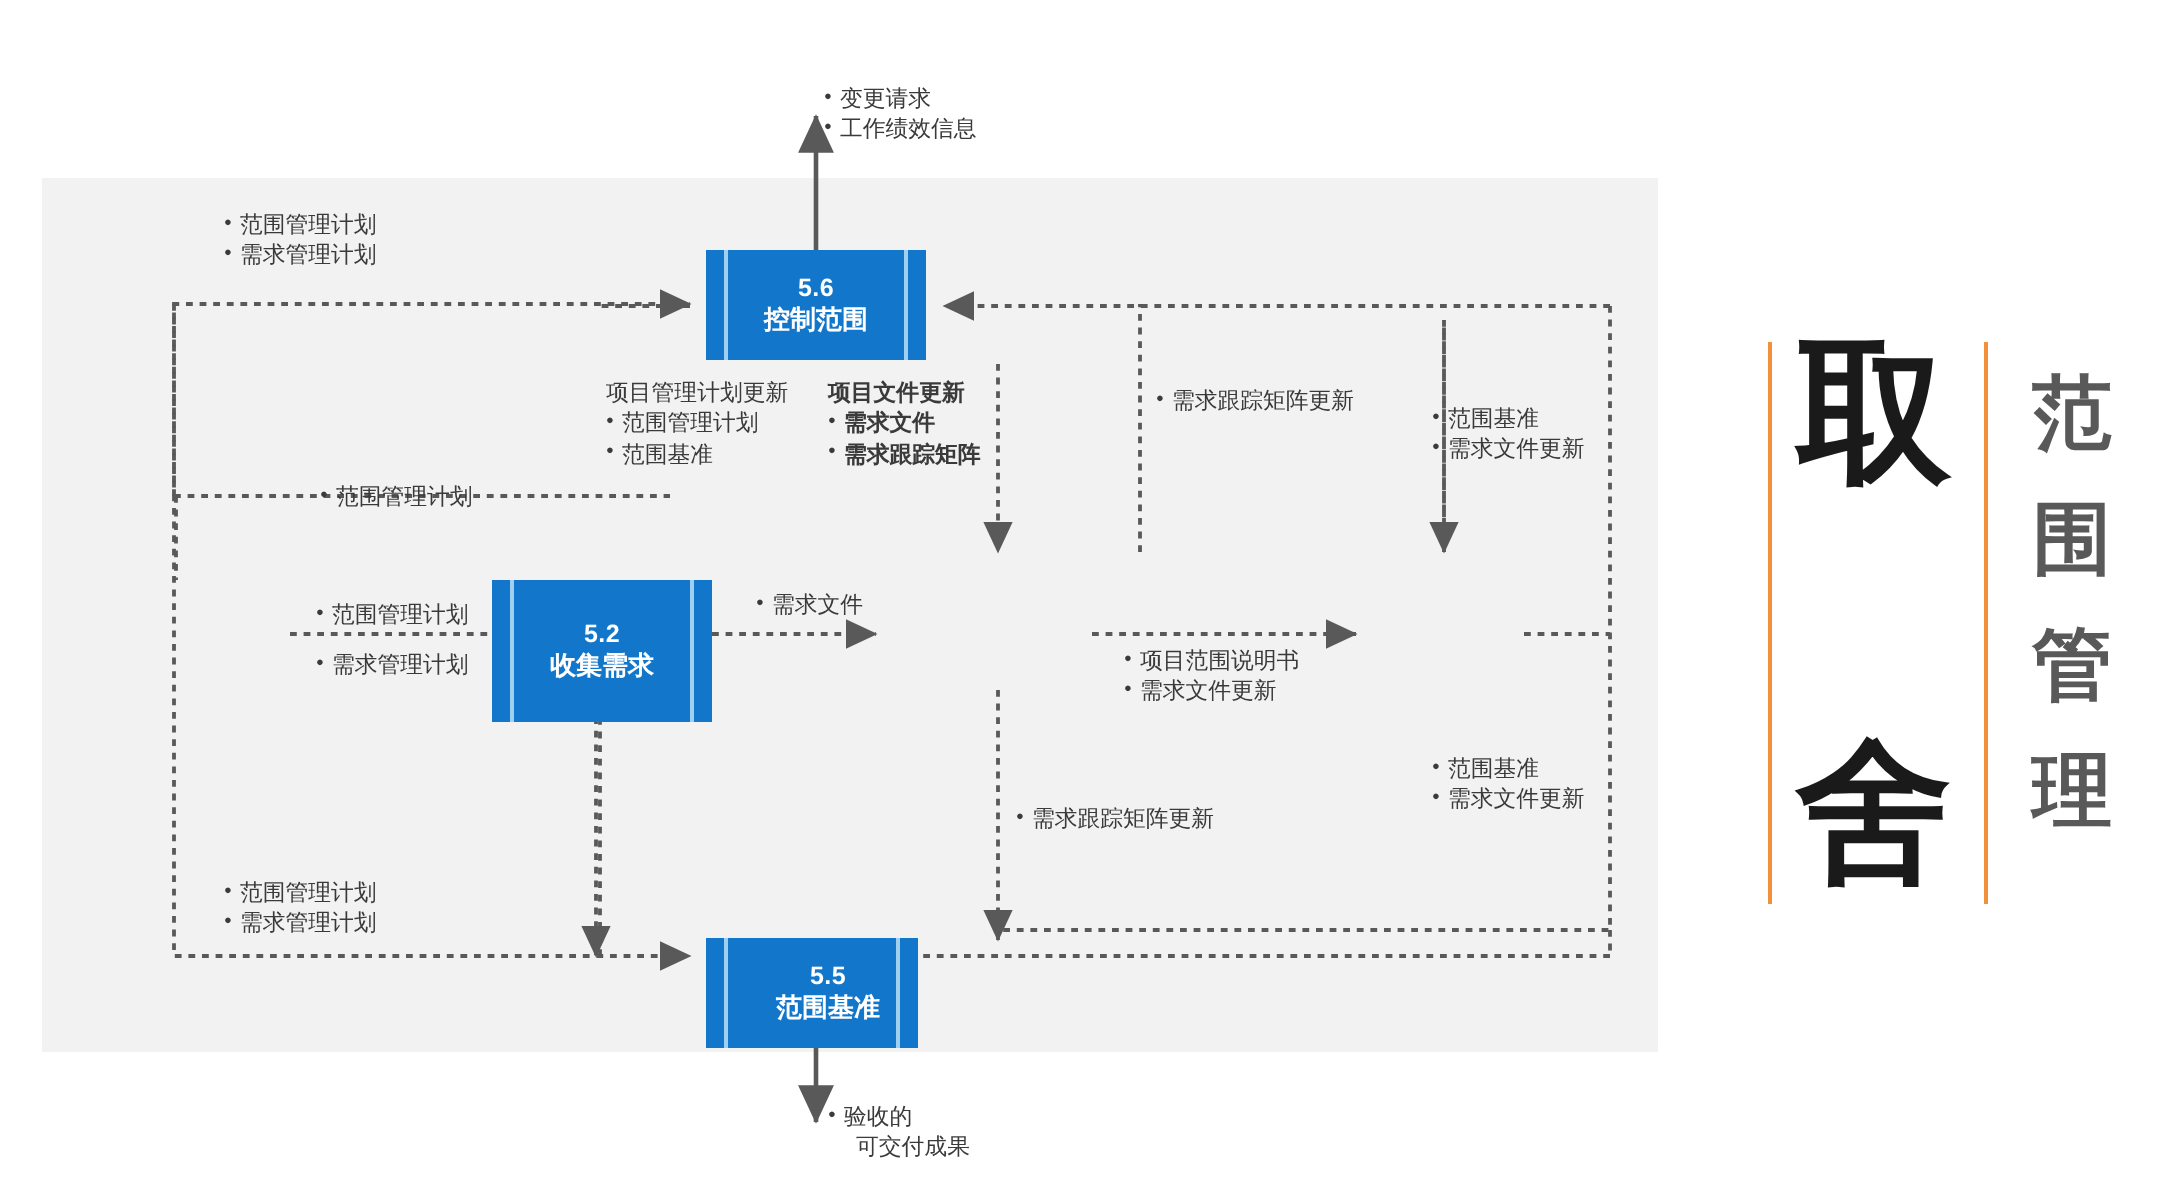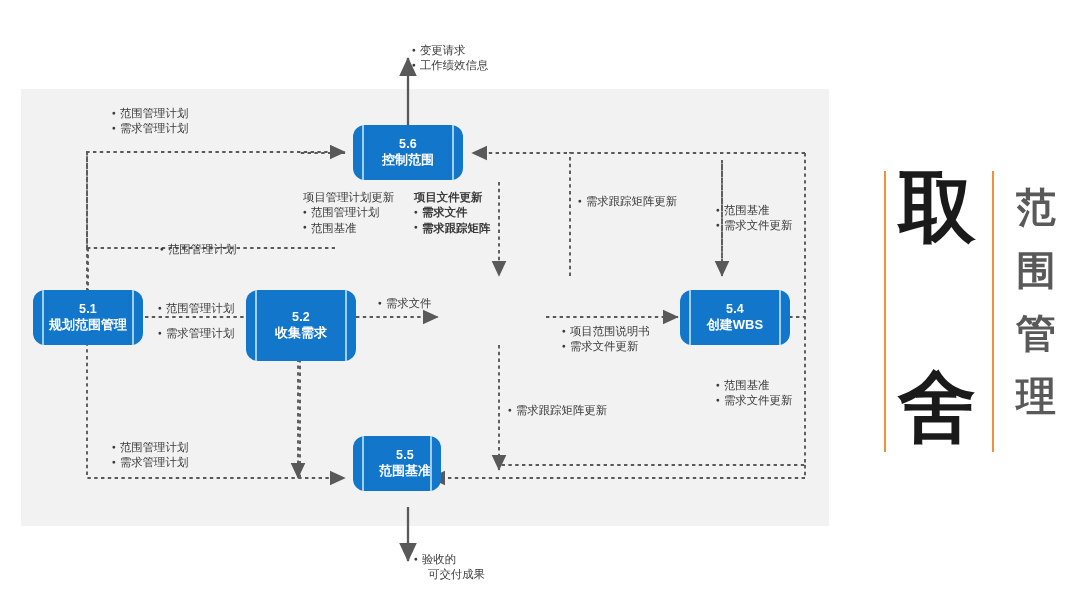--- a/index.html
+++ b/index.html
@@ -4,21 +4,21 @@
 <style>
   html,body{margin:0;padding:0;background:#ffffff;}
   body{width:1080px;height:600px;overflow:hidden;
        font-family:"Liberation Sans","DejaVu Sans",sans-serif;}
   #stage{position:relative;width:1080px;height:600px;background:#ffffff;}
   #panel{position:absolute;left:21px;top:89px;width:808px;height:437px;background:#f2f2f2;}
   svg.layer{position:absolute;left:0;top:0;width:1080px;height:600px;overflow:visible;}
 
   .pbox{position:absolute;background:#1276cb;box-sizing:border-box;
         display:flex;flex-direction:column;align-items:center;justify-content:center;
-        color:#ffffff;line-height:1.22;border-radius:12px;}
+        color:#ffffff;line-height:1.22;}
   .pbox .num{font-size:12.5px;font-weight:bold;letter-spacing:.2px;}
   .pbox .nm{font-size:13px;font-weight:bold;}
   .pbox .bar{position:absolute;top:0;bottom:0;width:1.6px;background:#9fd0f2;}
   .pbox .bar.l{left:9px;}
   .pbox .bar.r{right:9px;}
 
   .lbl{position:absolute;color:#3a3a3a;font-size:11.4px;line-height:1.35;white-space:nowrap;}
   .lbl .li{display:block;}
   .lbl .li::before{content:"\25CF";font-size:6.5px;vertical-align:middle;margin-right:4px;
                    position:relative;top:-1px;}
@@ -91,43 +91,31 @@
     </g>
   </svg>
 
   <div class="pbox" style="left:353px;top:125px;width:110px;height:55px;">
     <span class="bar l"></span>
     <span class="bar r"></span>
     <span class="num">5.6</span>
     <span class="nm">控制范围</span>
   </div>
 
-  <div class="pbox" style="left:33px;top:290px;width:110px;height:55px;">
-    <span class="bar l"></span>
-    <span class="bar r"></span>
-    <span class="num">5.1</span>
-    <span class="nm">规划范围管理</span>
-  </div>
 
   <div class="pbox" style="left:246px;top:290px;width:110px;height:71px;">
     <span class="bar l"></span>
     <span class="bar r"></span>
     <span class="num">5.2</span>
     <span class="nm">收集需求</span>
   </div>
 
 
-  <div class="pbox" style="left:680px;top:290px;width:110px;height:55px;">
-    <span class="bar l"></span>
-    <span class="bar r"></span>
-    <span class="num">5.4</span>
-    <span class="nm">创建WBS</span>
-  </div>
-
-  <div class="pbox" style="left:353px;top:436px;width:88px;height:55px;padding-left:16px;">
+
+  <div class="pbox" style="left:353px;top:469px;width:106px;height:55px;padding-left:16px;">
     <span class="bar l"></span>
     <span class="bar r"></span>
     <span class="num">5.5</span>
     <span class="nm">范围基准</span>
   </div>
 
   <div class="lbl" style="left:412px;top:43px;font-family:Liberation Serif, serif;">
     <span class="li">变更请求</span>
     <span class="li">工作绩效信息</span>
   </div>

